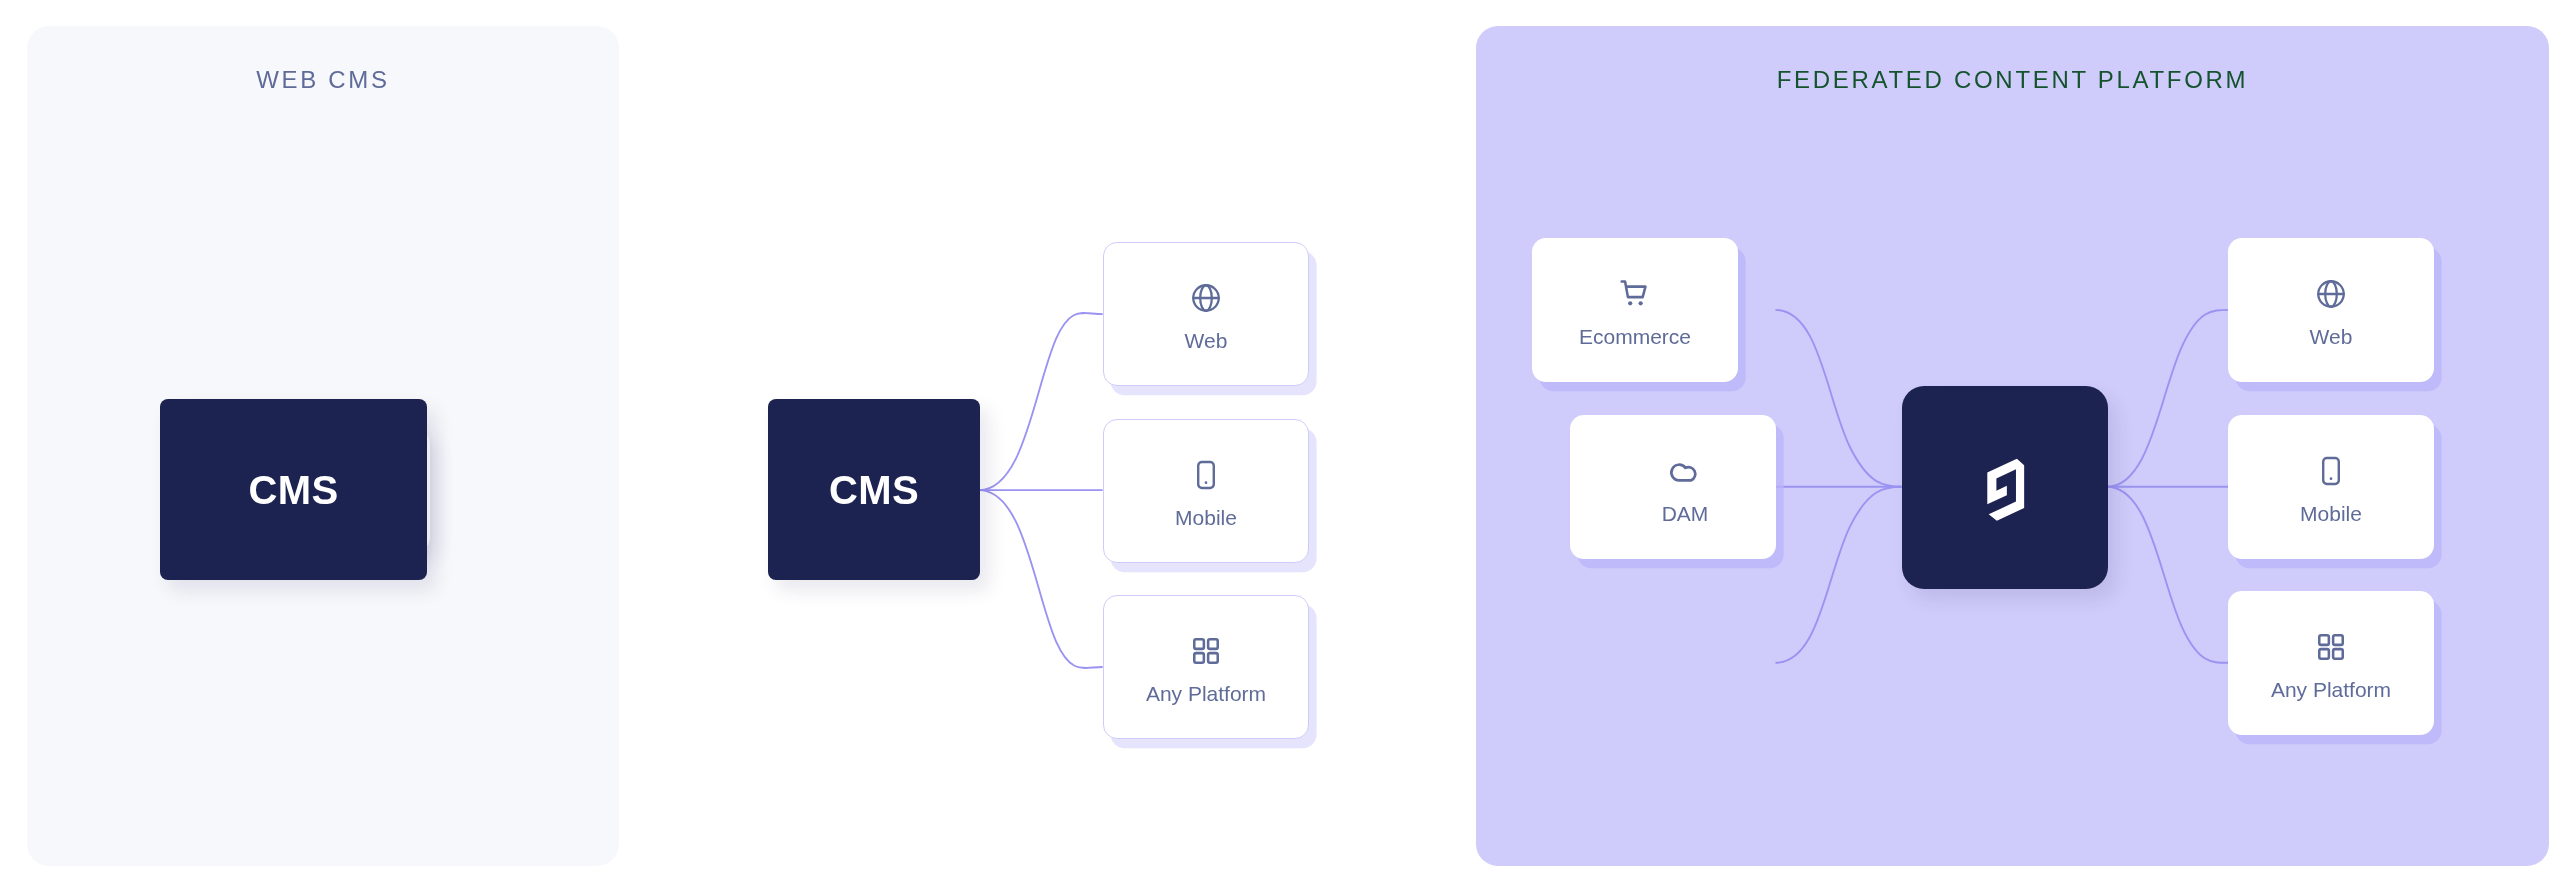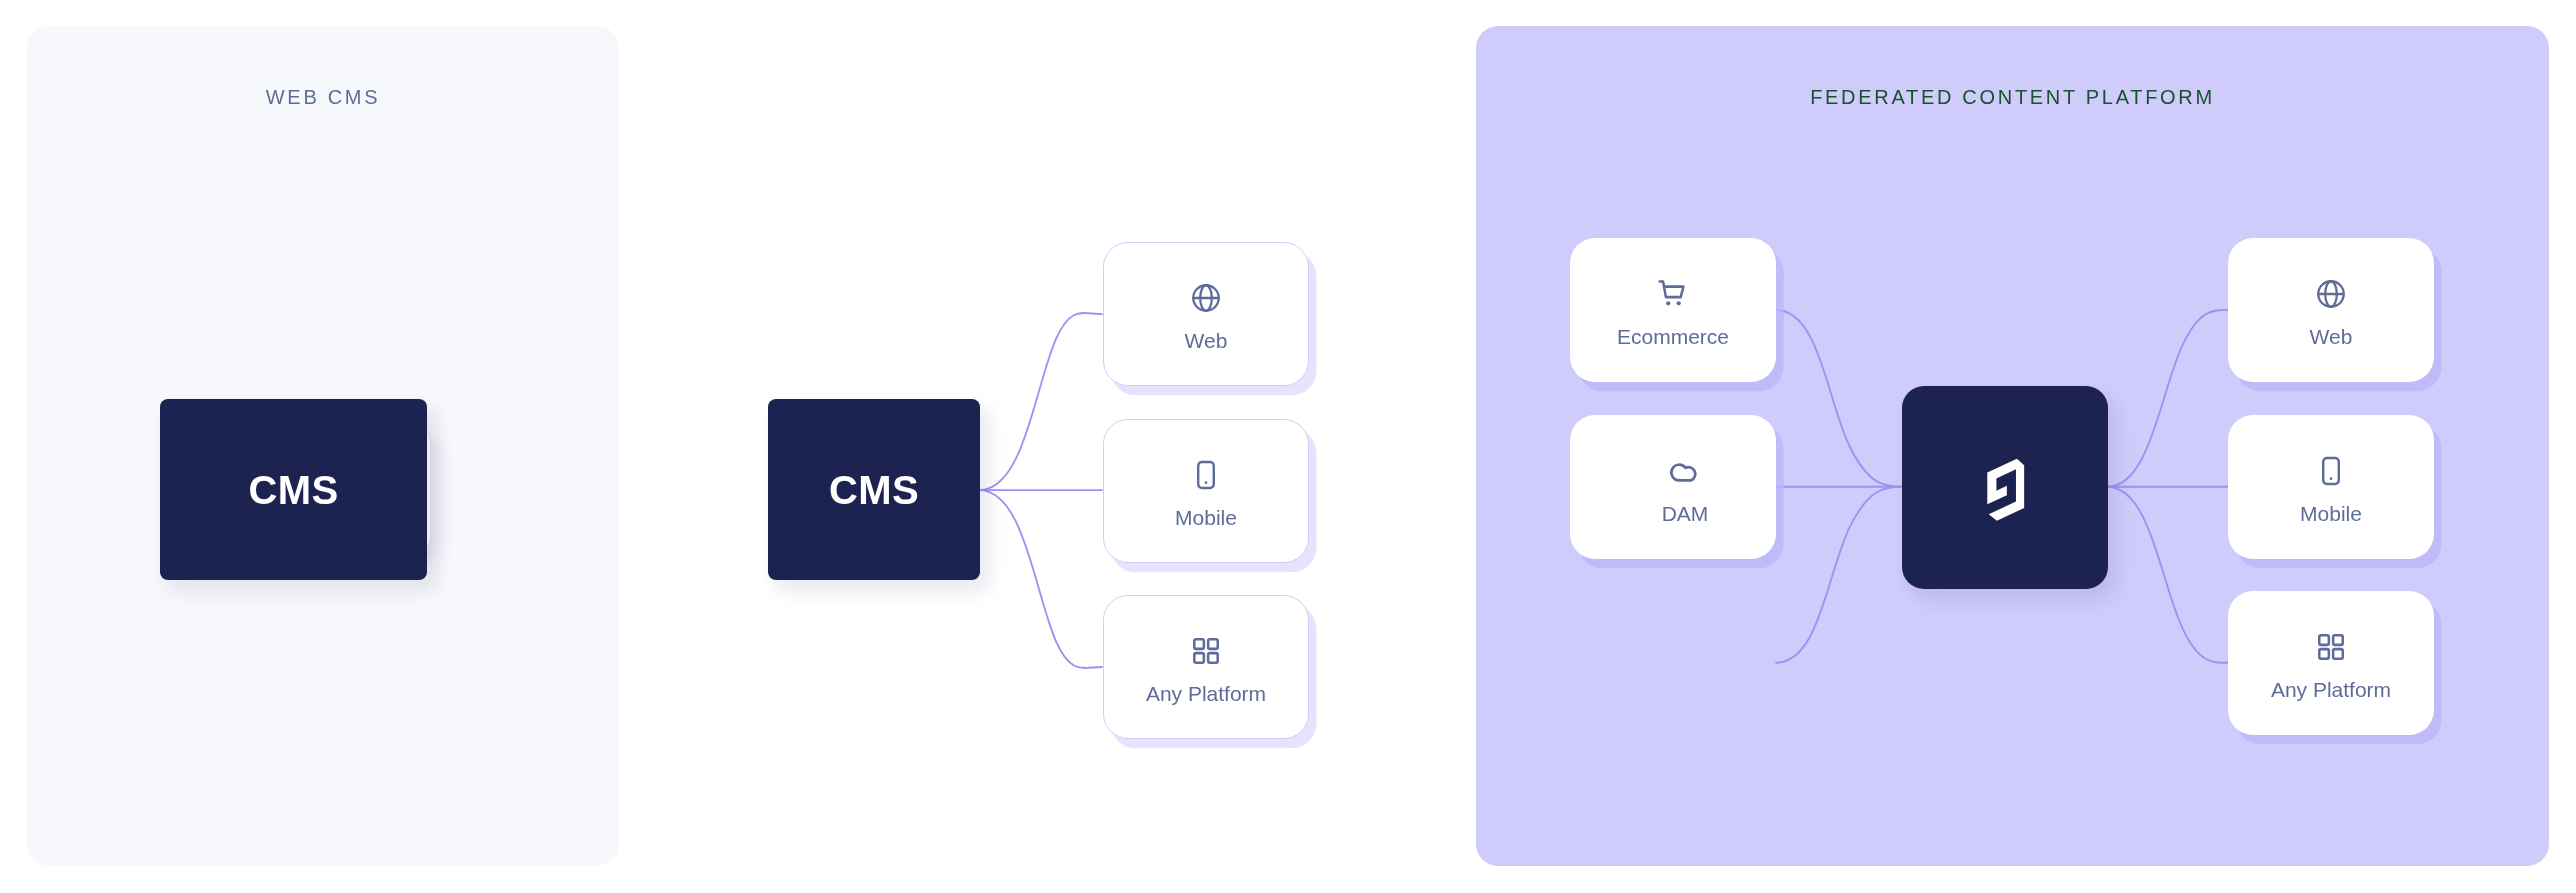--- a/index.html
+++ b/index.html
@@ -27,25 +27,25 @@
     position: absolute;
     border-radius: 22px;
     box-sizing: border-box;
   }
   #panel-web-cms   { left: 27px;   top: 26px; width: 592px;  height: 840px; background: #f7f8fb; }
   #panel-headless  { left: 646px;  top: 26px; width: 804px;  height: 840px; background: #f0effc; }
   #panel-federated { left: 1476px; top: 26px; width: 1073px; height: 840px; background: #cfcbfa; }
 
   .panel-title {
     position: absolute;
-    top: 60px;
+    top: 40px;
     left: 0;
     width: 100%;
     text-align: center;
-    font-size: 20px;
+    font-size: 24px;
     font-weight: 500;
     letter-spacing: 2.7px;
     white-space: nowrap;
   }
   #panel-web-cms   .panel-title { color: #5f6b99; }
   #panel-headless  .panel-title { color: #4f46f5; }
   #panel-federated .panel-title { color: #14532d; }
 
   
   .dark-box {
@@ -70,21 +70,21 @@
   #cms-box-2 { left: 768px;  top: 399px; width: 212px; height: 181px; }
   #logo-box-3 {
     left: 1902px; top: 386px; width: 206px; height: 203px;
     border-radius: 22px;
   }
 
   
   .card {
     position: absolute;
     background: #ffffff;
-    border-radius: 25px;
+    border-radius: 14px;
     box-sizing: border-box;
     display: flex;
     flex-direction: column;
     align-items: center;
     justify-content: center;
     z-index: 3;
   }
   .card .icon-wrap {
     display: flex;
     align-items: center;
@@ -115,21 +115,21 @@
     box-shadow: 7.6px 9.3px 0px 0px rgba(214, 211, 252, 0.62);
   }
   #card-h-web    { left: 1103px; top: 242px; width: 206px; height: 144px; }
   #card-h-mobile { left: 1103px; top: 419px; width: 206px; height: 144px; }
   #card-h-any    { left: 1103px; top: 595px; width: 206px; height: 144px; }
 
   
   .card-plain {
     box-shadow: 7.6px 9.3px 0px 0px rgba(185, 180, 248, 0.75);
   }
-  #card-f-ecom   { left: 1570px; top: 238px; width: 206px; height: 144px; align-items: center; }
+  #card-f-ecom   { left: 1532px; top: 238px; width: 206px; height: 144px; align-items: center; }
   #card-f-dam    { left: 1570px; top: 415px; width: 206px; height: 144px; padding-left: 24px; }
   #card-f-anyapi { left: 1570px; top: 591px; width: 206px; height: 144px; }
   #card-f-web    { left: 2228px; top: 238px; width: 206px; height: 144px; }
   #card-f-mobile { left: 2228px; top: 415px; width: 206px; height: 144px; }
   #card-f-any    { left: 2228px; top: 591px; width: 206px; height: 144px; }
 
   
   .connectors {
     position: absolute;
     inset: 0;

